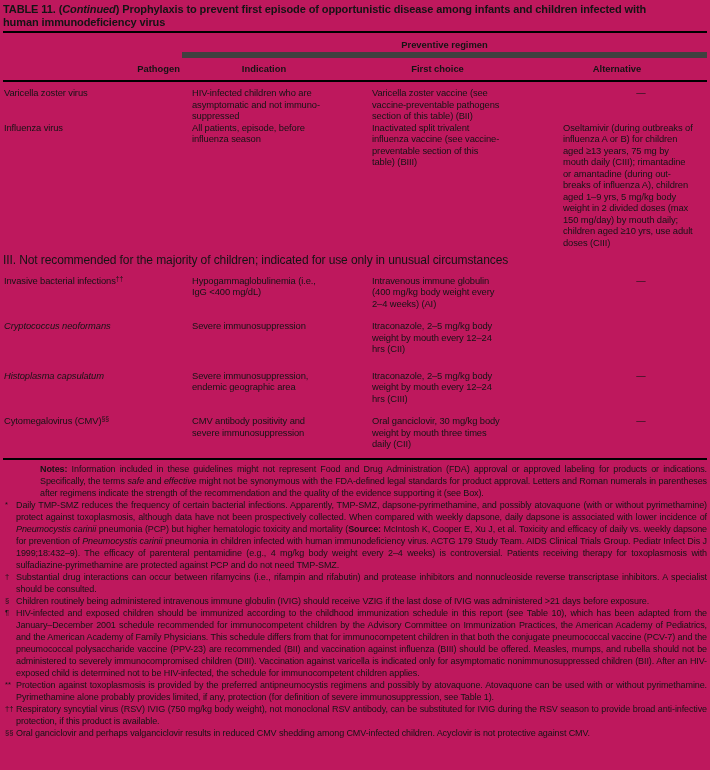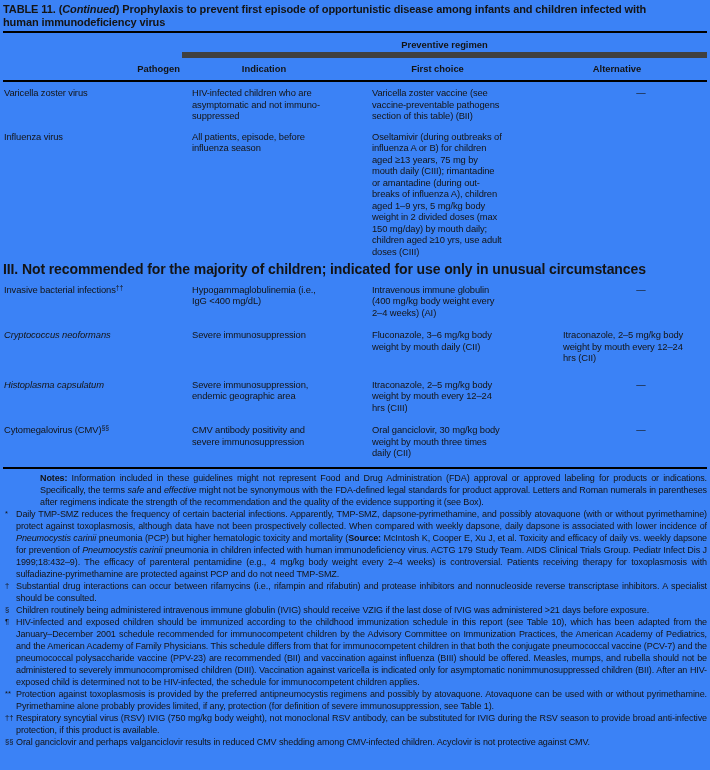--- a/index.html
+++ b/index.html
@@ -1,21 +1,21 @@
 <!DOCTYPE html>
 <html><head>
 <meta charset="utf-8">
 <style>
   * { margin:0; padding:0; box-sizing:border-box; }
   html,body { width:710px; height:770px; }
   body {
     font-family:"Liberation Sans","DejaVu Sans",sans-serif;
     color:#141414; background:#ffffff; overflow:hidden;
   }
-  .page { width:710px; height:770px; padding:3px 3px 0 3px; overflow:hidden; background:#3b82f6; }
+  .page { width:710px; height:770px; padding:3px 3px 0 3px; overflow:hidden; background:#be185d; }
 
   .title { font-weight:bold; font-size:11px; line-height:13px; white-space:pre-line; letter-spacing:-0.1px; }
   .seg-i { font-style:italic; }
   .seg-b { font-weight:bold; }
   .seg-sup { font-size:6.8px; position:relative; top:-3px; letter-spacing:0; }
 
   .rule { border-top:2px solid #000; height:0; }
   .rule-title { margin-top:2px; }
   .rule-header { }
   .rule-bottom { margin-top:8px; }
@@ -26,24 +26,24 @@
   .colheads { display:grid; grid-template-columns:177px 168px 179px 180px;
               font-weight:bold; font-size:9.4px; padding:5px 0 6px; }
   .colheads .ch { text-align:center; }
   .colheads .ch-left { text-align:right; padding-left:1px; }
 
   .tbody { font-size:9.4px; line-height:11.5px; letter-spacing:-0.1px; }
   .trow { display:grid; grid-template-columns:177px 168px 179px 180px;gap:12px; }
   .cell { white-space:pre-line; padding-right:6px; }
   .cell-pathogen { padding-left:1px; }
   .cell.dash { text-align:center; padding-right:24px; white-space:normal; }
-  .section-head { font-weight:bold; font-size:14px; letter-spacing:-0.1px; }
+  .section-head { font-weight:normal; font-size:12px; letter-spacing:-0.1px; }
 
   .tbody > :nth-child(1) { margin-top:5px; }
-  .tbody > :nth-child(2) { margin-top:9px; }
+  .tbody > :nth-child(2) { }
   .tbody > :nth-child(3) { margin-top:7px; }
   .tbody > :nth-child(4) { margin-top:8px; }
   .tbody > :nth-child(5) { margin-top:11px; }
   .tbody > :nth-child(6) { margin-top:15px; }
   .tbody > :nth-child(7) { margin-top:11px; }
 
   .notes { font-size:9px; line-height:12px; letter-spacing:-0.1px; text-align:justify; padding-top:3px; }
   .note { position:relative; padding-left:13px; }
   .note.nomark { padding-left:0;margin-left:37px; }
   .marker { position:absolute; left:2px; top:0.5px; font-size:7.5px; letter-spacing:0; }
@@ -79,20 +79,24 @@
 suppressed</div>
         <div class="cell cell-first-choice">Varicella zoster vaccine (see
 vaccine-preventable pathogens
 section of this table) (BII)</div>
         <div class="cell cell-alternative dash">—</div>
       </div>
       <div class="trow">
         <div class="cell cell-pathogen"><span>Influenza virus</span></div>
         <div class="cell cell-indication">All patients, episode, before
 influenza season</div>
+        <div class="cell cell-first-choice">Inactivated split trivalent
+influenza vaccine (see vaccine-
+preventable section of this
+table) (BIII)</div>
         <div class="cell cell-alternative">Oseltamivir (during outbreaks of
 influenza A or B) for children
 aged ≥13 years, 75 mg by
 mouth daily (CIII); rimantadine
 or amantadine (during out-
 breaks of influenza A), children
 aged 1–9 yrs, 5 mg/kg body
 weight in 2 divided doses (max
 150 mg/day) by mouth daily;
 children aged ≥10 yrs, use adult
@@ -104,22 +108,20 @@
         <div class="cell cell-indication">Hypogammaglobulinemia (i.e.,
 IgG &lt;400 mg/dL)</div>
         <div class="cell cell-first-choice">Intravenous immune globulin
 (400 mg/kg body weight every
 2–4 weeks) (AI)</div>
         <div class="cell cell-alternative dash">—</div>
       </div>
       <div class="trow">
         <div class="cell cell-pathogen"><span class="seg-i">Cryptococcus neoformans</span></div>
         <div class="cell cell-indication">Severe immunosuppression</div>
-        <div class="cell cell-first-choice">Fluconazole, 3–6 mg/kg body
-weight by mouth daily (CII)</div>
         <div class="cell cell-alternative">Itraconazole, 2–5 mg/kg body
 weight by mouth every 12–24
 hrs (CII)</div>
       </div>
       <div class="trow">
         <div class="cell cell-pathogen"><span class="seg-i">Histoplasma capsulatum</span></div>
         <div class="cell cell-indication">Severe immunosuppression,
 endemic geographic area</div>
         <div class="cell cell-first-choice">Itraconazole, 2–5 mg/kg body
 weight by mouth every 12–24

